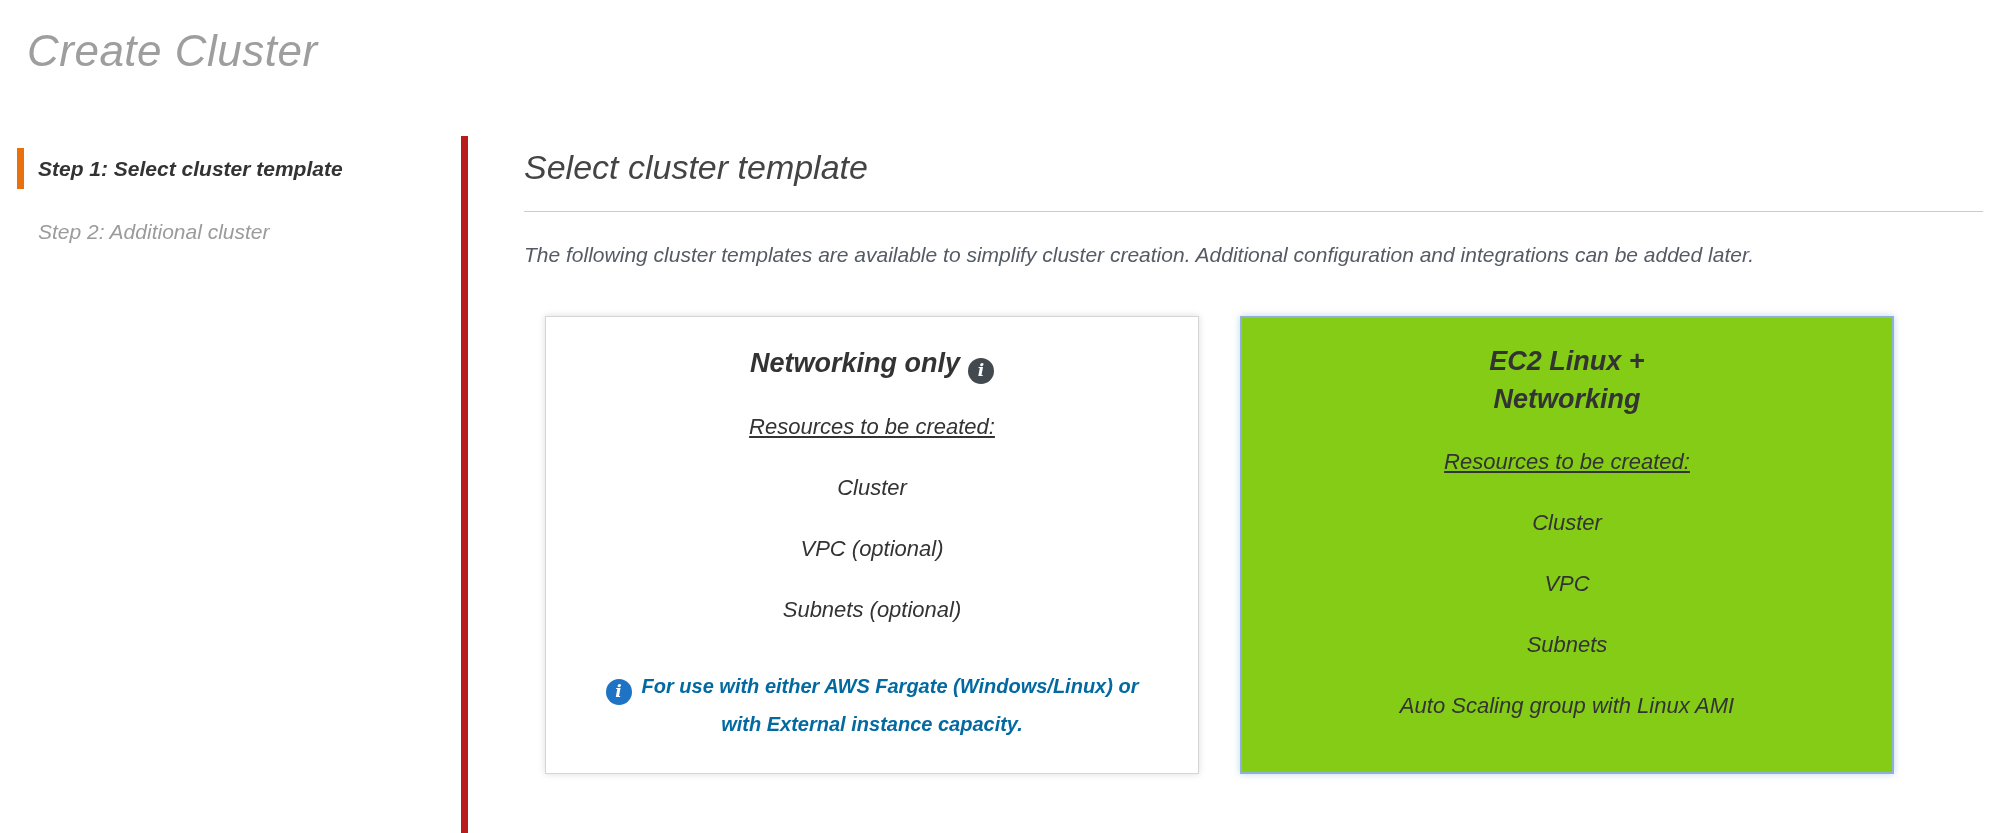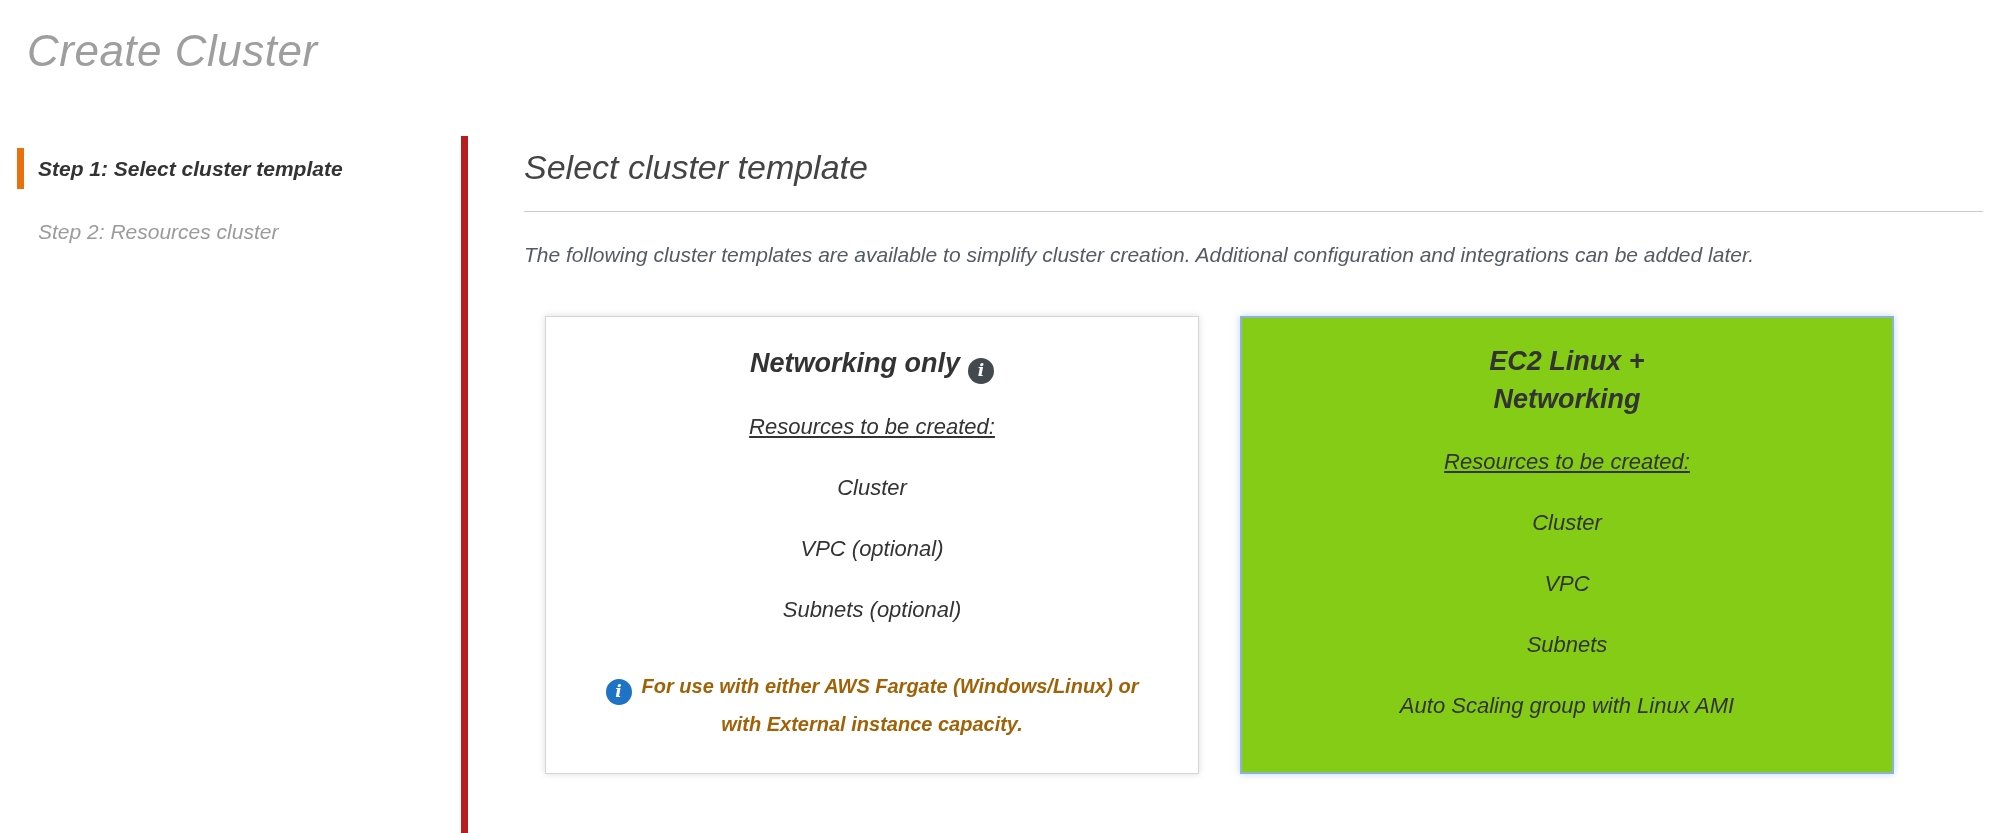--- a/index.html
+++ b/index.html
@@ -116,21 +116,21 @@
     font-size: 22px;
     color: #333;
   }
   .card-note {
     margin-top: auto;
     margin-bottom: 30px;
     align-self: center;
     max-width: 560px;
     font-size: 20px;
     font-weight: bold;
-    color: #a16207;
+    color: #0369a1;
     line-height: 1.9;
   }
   .info-icon {
     display: inline-flex;
     align-items: center;
     justify-content: center;
     width: 26px;
     height: 26px;
     border-radius: 50%;
     color: #fff;
@@ -155,21 +155,21 @@
 <body>
 
 <div class="page">
 
   <h1 class="page-title">Create Cluster</h1>
 
   <div class="body-row">
 
     <nav class="steps-sidebar">
       <div class="step active">Step 1: Select cluster template</div>
-      <div class="step">Step 2: Resources cluster</div>
+      <div class="step">Step 2: Additional cluster</div>
     </nav>
 
     <main class="content">
 
       <h2 class="section-heading">Select cluster template</h2>
 
       <hr class="section-divider">
 
       <p class="section-description">The following cluster templates are available to simplify cluster creation. Additional configuration and integrations can be added later.</p>
 

